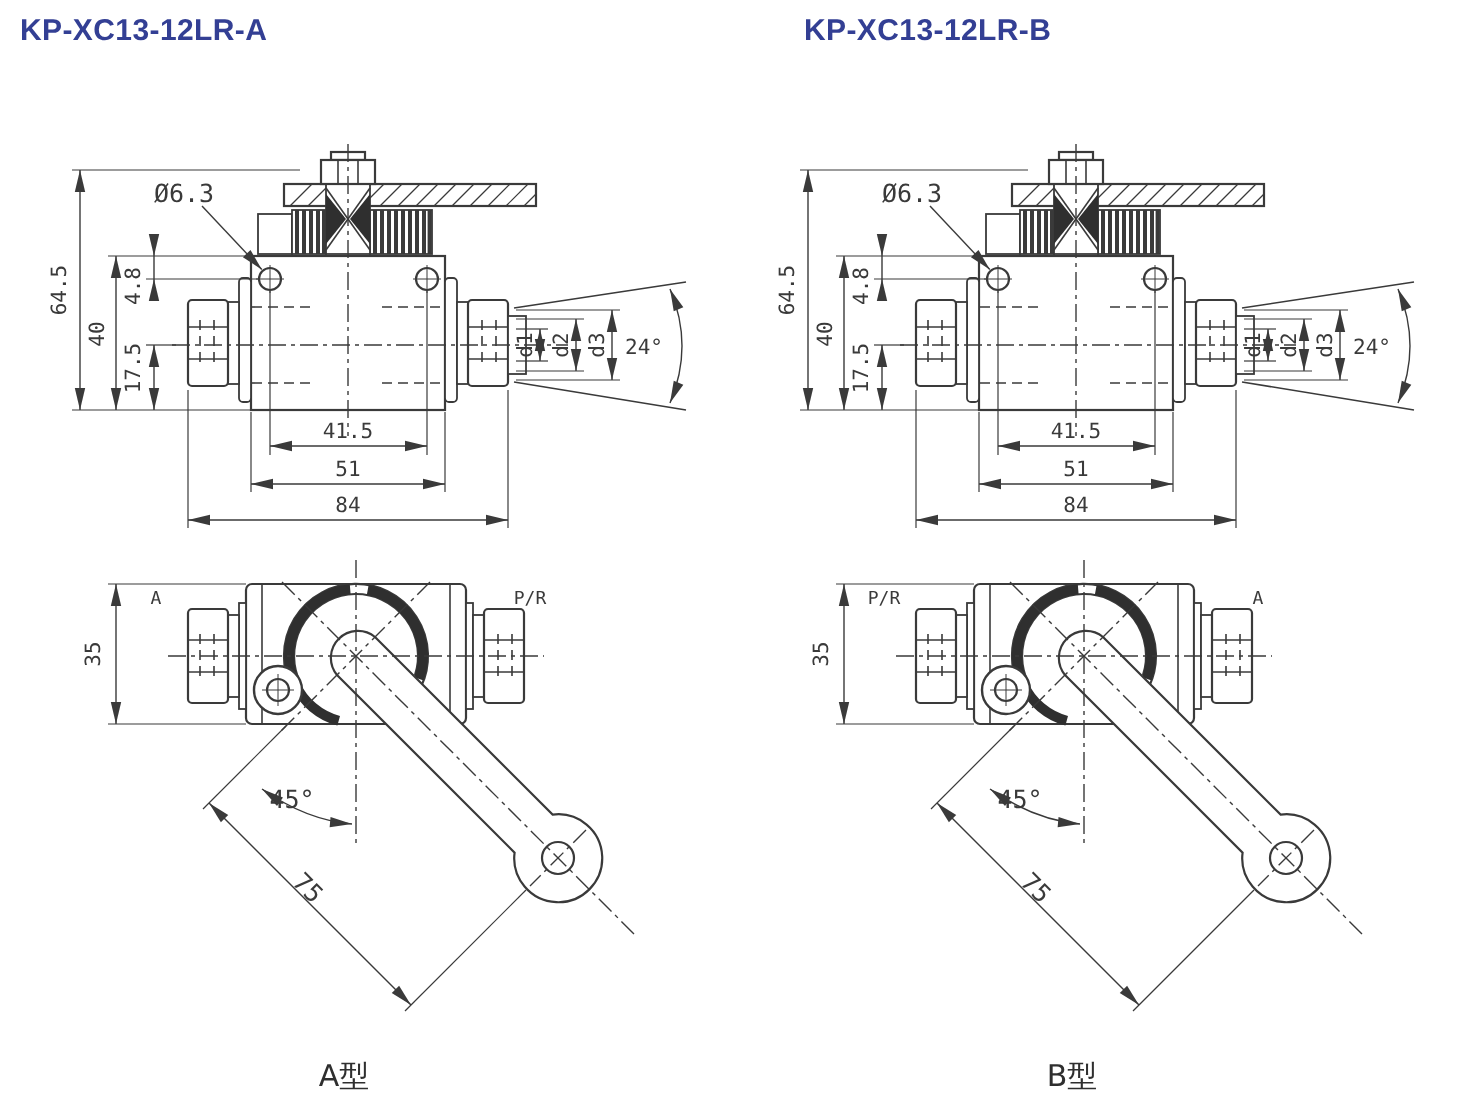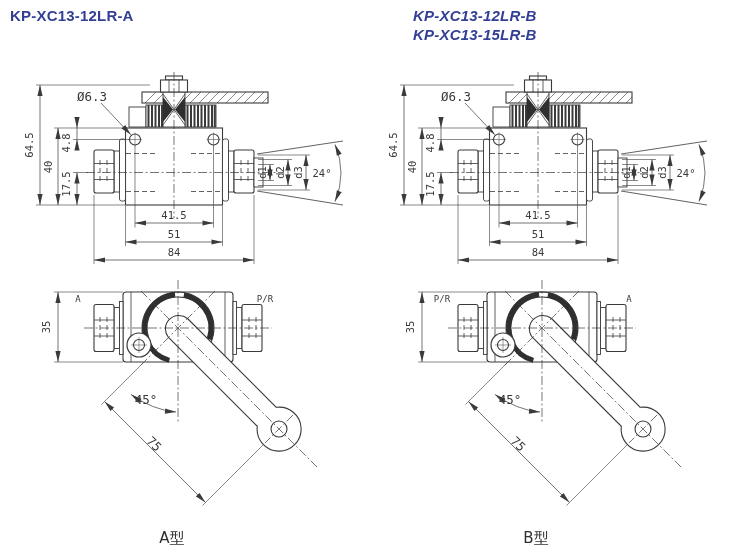--- a/index.html
+++ b/index.html
@@ -3,21 +3,21 @@
 <meta charset="utf-8">
 <style>
   html,body{margin:0;padding:0;}
   body{width:729px;height:554px;background:#ffffff;position:relative;
        font-family:"Liberation Sans",sans-serif;overflow:hidden;}
   .col{position:absolute;top:0;width:365px;height:554px;}
   .col-a{left:0;padding-left:28px;}
   .col-b{left:364px;}
   .models{position:absolute;left:10px;top:6px;color:#333f94;font-weight:bold;
           font-size:15px;line-height:19px;letter-spacing:0.2px;}
-  .col-b .models{left:49px;font-style:italic;}
+  .col-b .models{left:38px;}
   svg.fv{position:absolute;left:0;top:60px;}
   svg.tv{position:absolute;left:0;top:270px;}
   .hiddefs{position:absolute;width:0;height:0;overflow:hidden;}
   text{fill:#3a3a3a;}
   .dim{font:10.5px "DejaVu Sans Mono",monospace;}
   .dimbig{font:12.5px "DejaVu Sans Mono",monospace;}
   .port{font:9px "DejaVu Sans Mono",monospace;}
   .cap{font:15px "DejaVu Sans",sans-serif;fill:#2f2f2f;}
 </style>
 </head>
@@ -266,21 +266,20 @@
     <use href="#tv-art"></use>
     <text class="port" x="78" y="32" text-anchor="middle">A</text>
     <text class="port" x="265" y="32" text-anchor="middle">P/R</text>
     <text class="cap" x="172" y="273" text-anchor="middle">A型</text>
   </svg>
 </div>
 
 <div class="col col-b">
   <div class="models">
     <div>KP-XC13-12LR-B</div>
-    <div>KP-XC13-15LR-B</div>
   </div>
   <svg class="fv" width="365" height="210" viewBox="0 0 365 210">
     <use href="#fv-art"></use>
   </svg>
   <svg class="tv" width="365" height="284" viewBox="0 0 365 284">
     <use href="#tv-art"></use>
     <text class="port" x="78" y="32" text-anchor="middle">P/R</text>
     <text class="port" x="265" y="32" text-anchor="middle">A</text>
     <text class="cap" x="172" y="273" text-anchor="middle">B型</text>
   </svg>

